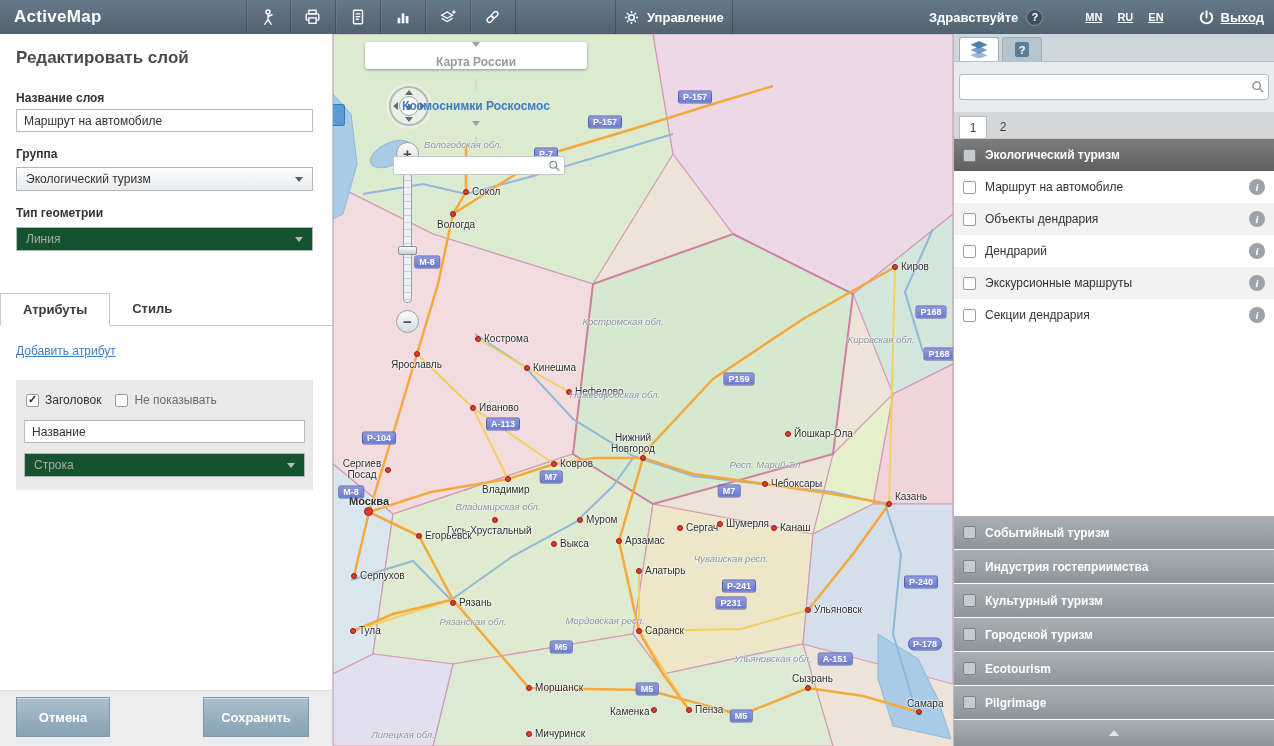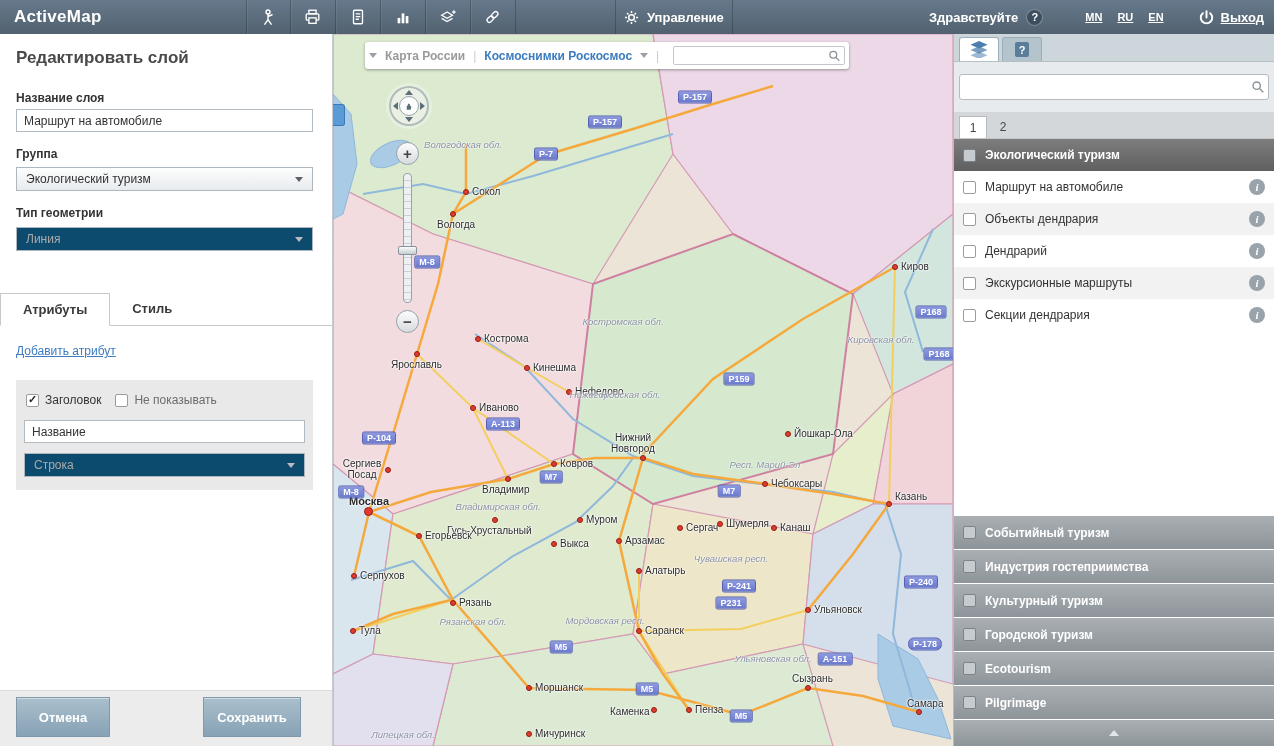--- a/index.html
+++ b/index.html
@@ -35,21 +35,21 @@
   .lbl-name { top:57px; }
   .lbl-group { top:113px; }
   .lbl-geom { top:172px; }
   .txt { position:absolute; height:23px; border:1px solid #b2bac2; padding:0 7px; font-size:12px; color:#333;
     font-family:"Liberation Sans", sans-serif; background:#fff; }
   .txt-name { left:16px; top:75px; width:297px; }
   .select { position:absolute; height:24px; display:flex; align-items:center; padding:0 9px;
     border:1px solid #aeb6be; background:linear-gradient(#fdfdfd,#e8ebee); font-size:12px; color:#333; cursor:pointer; }
   .sel-group { left:16px; top:133px; width:297px; }
   .sel-geom  { left:16px; top:193px; width:297px; }
-  .select.disabled { background:#0c4a6e; color:#ababab; cursor:default; }
+  .select.disabled { background:#14532d; color:#ababab; cursor:default; }
   .sel-arrow { margin-left:auto; width:0; height:0; border-left:4px solid transparent; border-right:4px solid transparent;
     border-top:5px solid #5a6168; }
   .select.disabled .sel-arrow { border-top-color:#b9bcbf; }
   .ep-tabs { position:absolute; left:0; top:258px; width:333px; height:34px; display:flex; align-items:flex-end;
     border-bottom:1px solid #c6cacd; }
   .ep-tab { height:33px; padding:0 22px; display:flex; align-items:center; font-size:13px; font-weight:bold;
     color:#3a3a3a; cursor:pointer; background:#fff; }
   .ep-tab.active { border:1px solid #c6cacd; border-bottom:1px solid #fff; margin-bottom:-1px; }
   .add-attr { position:absolute; left:16px; top:310px; font-size:12px; color:#3d7dbf; text-decoration:underline; cursor:pointer; }
   .attr-box { position:absolute; left:16px; top:346px; width:297px; height:110px; background:#e9e9e9; }
@@ -59,42 +59,42 @@
   .cb.checked::after { content:"✓"; position:absolute; left:1px; top:-2px; font-size:11px; font-weight:bold; color:#2a2a2a; }
   .cb-lbl { margin-right:8px; }
   .cb-lbl.muted { color:#6c6c6c; }
   .attr-name { left:8px; top:40px; width:281px; }
   .attr-type { left:8px; top:73px; width:281px; height:24px; }
   .ep-footer { position:absolute; left:0; bottom:0; width:332px; height:56px; background:#ececec; border-top:1px solid #dcdcdc; }
   .btn { position:absolute; top:663px; height:40px; border:1px solid #7e99ab; border-radius:0;
     background:linear-gradient(#aabfcc,#87a2b5); color:#fff; font-size:13px; font-weight:bold;
     font-family:"Liberation Sans", sans-serif; box-shadow:inset 0 1px 0 rgba(255,255,255,.45); cursor:pointer; }
   .btn-cancel { left:16px; width:94px; }
-  .btn-save { left:203px; width:98px; }
+  .btn-save { left:203px; width:106px; }
 
   
   .map-area { position:absolute; left:333px; top:34px; width:620px; height:712px; background:#ece3d6; overflow:hidden; }
   .map-svg { position:absolute; left:0; top:0; }
   .map-labels { position:absolute; left:0; top:0; width:620px; height:712px; }
   .city { position:absolute; }
   .dot { position:absolute; left:-3px; top:-3px; width:6px; height:6px; background:#e23a2e; border:1px solid #8f1d14; border-radius:50%; }
   .city.big .dot { left:-5px; top:-5px; width:9px; height:9px; }
   .city-label { position:absolute; left:6px; top:-6px; font-size:10px; color:#2b2b2b; white-space:nowrap;
     text-shadow:0 0 2px #fff, 0 0 2px #fff, 0 0 3px #fff; }
   .city.big .city-label { font-size:11px; font-weight:bold; }
   .city.wrap .city-label { white-space:normal; width:52px; line-height:1.1; text-align:center; }
   .rgn { position:absolute; transform:translate(-50%,-50%); font-size:9.5px; font-style:italic; color:#8a90a2;
     white-space:nowrap; text-shadow:0 0 2px #fff,0 0 2px #fff; }
   .badge { position:absolute; transform:translate(-50%,-50%); background:linear-gradient(#8d9ae2,#6b79cd);
     border:1px solid #5560b2; border-radius:2px; color:#fff; font-size:9px; font-weight:bold; padding:0px 4px 1px; }
   .map-flap { position:absolute; left:0; top:70px; width:12px; height:22px; background:#5b9bd5;
     border:1px solid #3a7ab8; border-left:none; border-radius:0 3px 3px 0; cursor:pointer; z-index:6; }
   .map-toolbar { position:absolute; left:32px; top:8px; height:27px; background:#fff; border-radius:3px;
-    box-shadow:0 1px 3px rgba(0,0,0,.35); display:flex; align-items:center; padding:0 4px; gap:8px;
-    font-size:12px; font-weight:bold; z-index:10; }
+    box-shadow:0 1px 3px rgba(0,0,0,.35); display:flex; align-items:center; padding:0 22px; gap:8px;
+    font-size:12px; font-weight:bold; z-index:10;flex-direction:column; }
   .caret { width:0; height:0; border-left:4px solid transparent; border-right:4px solid transparent;
     border-top:5px solid #9aa0a6; cursor:pointer; }
   .bm { color:#9a9a9a; cursor:pointer; }
   .sep { color:#c9cdd1; font-weight:normal; }
   .ov { color:#3d7dbf; cursor:pointer; }
   .map-search { position:relative; margin-left:6px; }
   .map-search input { width:172px; height:19px; border:1px solid #c3c8cc; border-radius:2px; padding:0 20px 0 6px;
     font-size:11px; font-family:"Liberation Sans", sans-serif; }
   .map-search svg, .lp-search-box svg { position:absolute; right:4px; top:50%; transform:translateY(-50%); }
   .pan { position:absolute; left:56px; top:52px; width:40px; height:40px; border-radius:50%;

